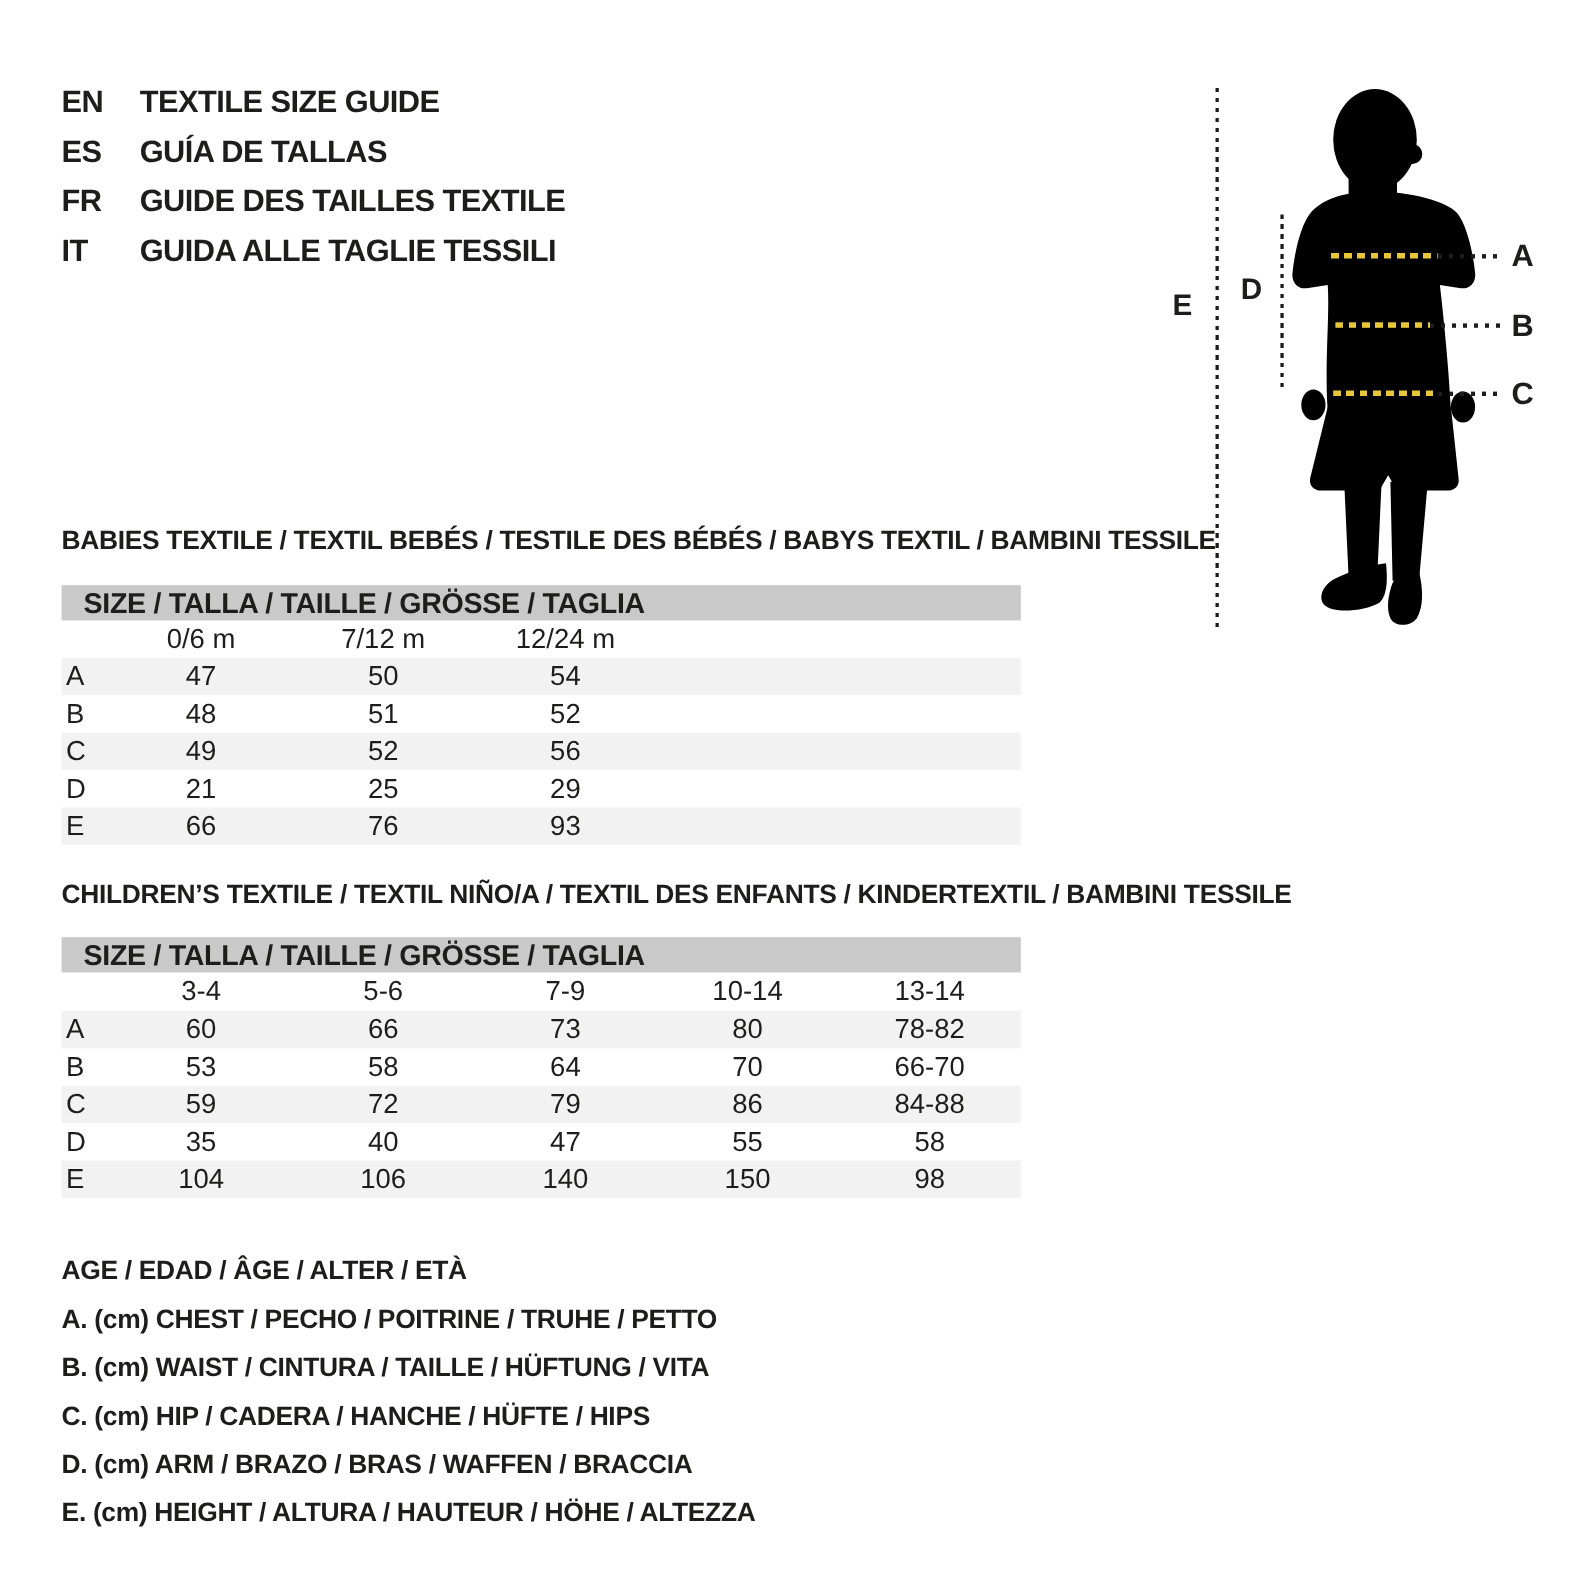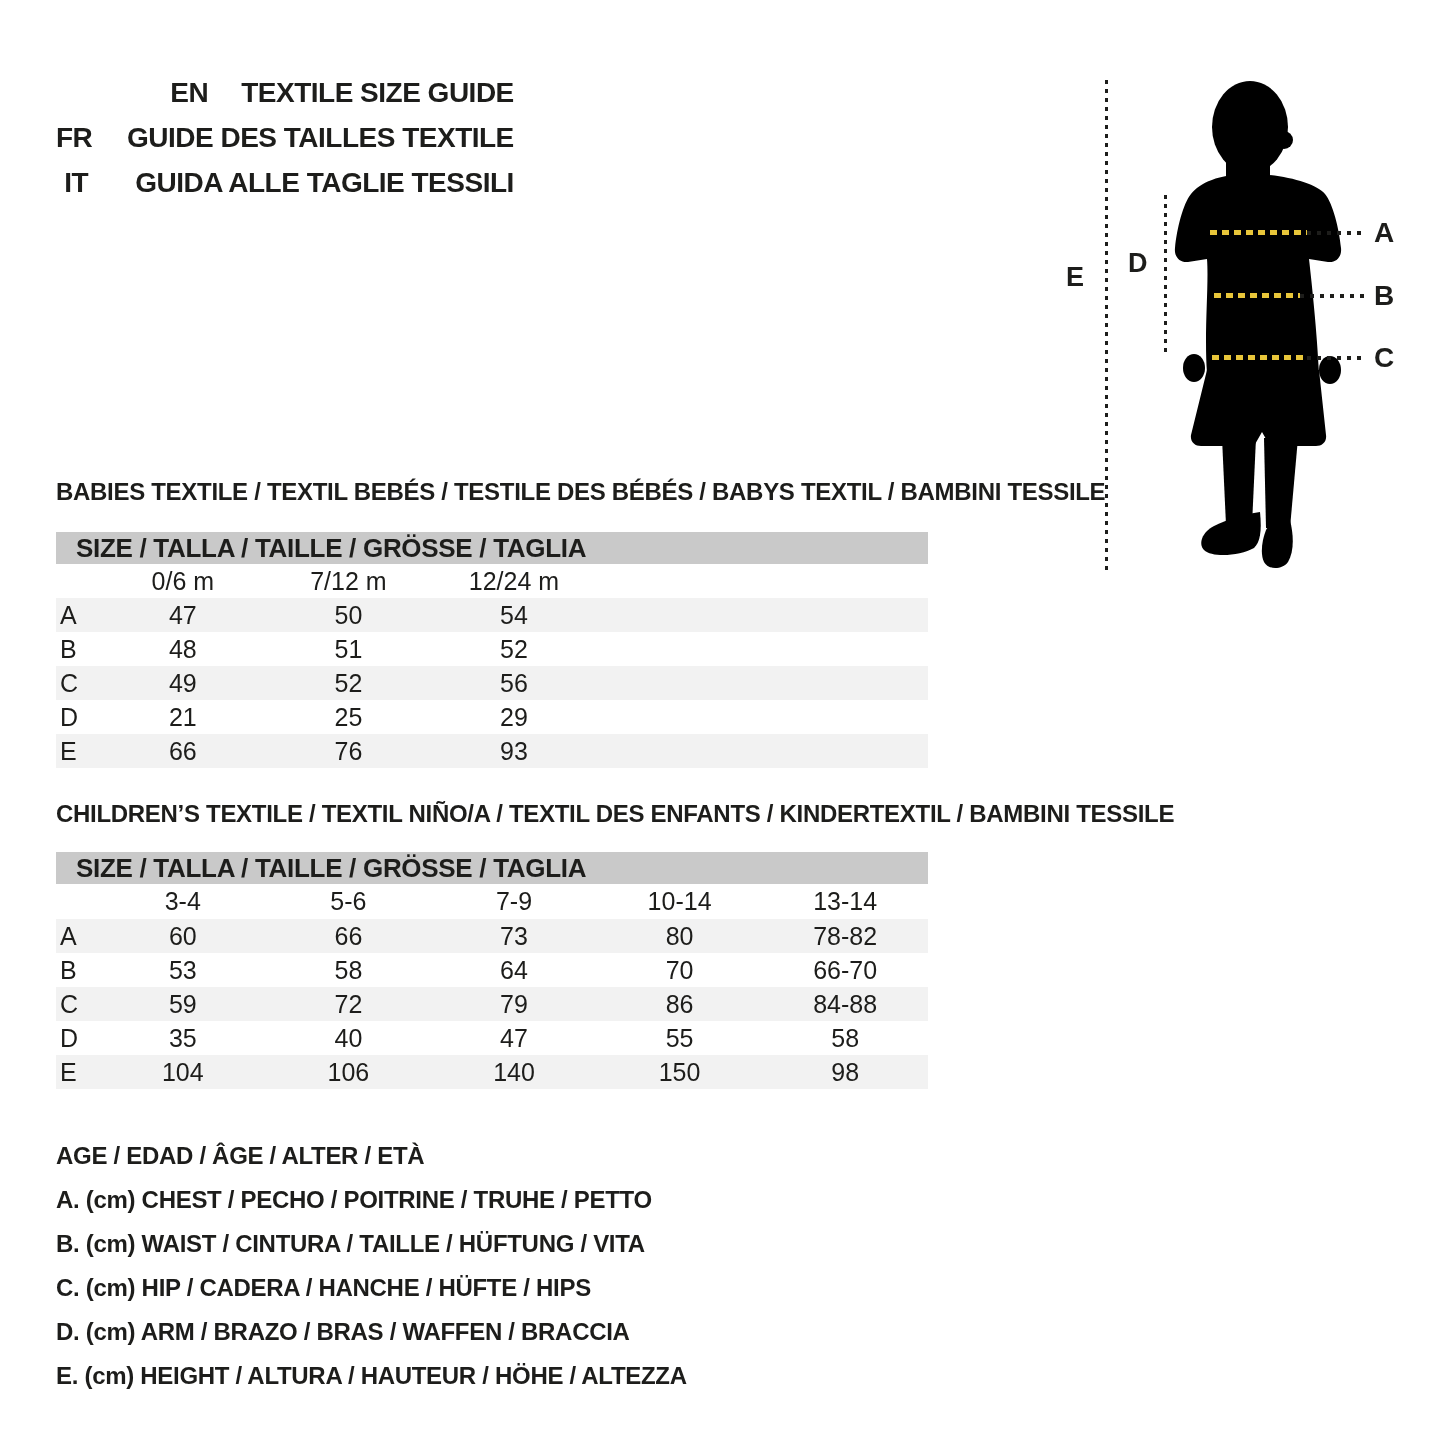--- a/index.html
+++ b/index.html
@@ -5,21 +5,21 @@
   html,body{margin:0;padding:0;}
   body{
     width:1445px;height:1445px;position:relative;background:#ffffff;
     font-family:"Liberation Sans","DejaVu Sans",sans-serif;
     color:var(--ink,#1d1d1b);overflow:hidden;
   }
   .abs{position:absolute;}
 
   
   .lang-block{left:56px;top:70px;}
-  .lang-row{display:flex;line-height:45px;font-size:28px;font-weight:700;letter-spacing:-0.5px;justify-content:flex-end;}
+  .lang-row{display:flex;line-height:45px;font-size:28px;font-weight:700;letter-spacing:-0.5px;}
   .lang-code{width:71px;flex:0 0 71px;}
   .lang-title{white-space:nowrap;}
 
   
   .vdash{width:3px;background:repeating-linear-gradient(to bottom,var(--ink,#1d1d1b) 0 4px,transparent 4px 9px);}
   .fig-label{font-size:27px;font-weight:700;line-height:30px;}
   .measure-label{font-size:28px;font-weight:700;line-height:34px;}
   .dash-yellow{height:5px;background:repeating-linear-gradient(to right,var(--yellow,#e8c63a) 0 7px,transparent 7px 12px);}
   .dash-dot{height:4px;background:repeating-linear-gradient(to right,var(--ink,#1d1d1b) 0 4px,transparent 4px 10px);}
   svg.silhouette{color:var(--silhouette,#000);}
@@ -42,20 +42,24 @@
   .legend-block{left:56px;top:1134px;}
   .legend-line{line-height:44px;font-size:24px;font-weight:700;letter-spacing:-0.3px;white-space:nowrap;}
 </style>
 </head>
 <body>
 
 <div class="abs lang-block">
   <div class="lang-row">
     <span class="lang-code">EN</span>
     <span class="lang-title">TEXTILE SIZE GUIDE</span>
+  </div>
+  <div class="lang-row">
+    <span class="lang-code">ES</span>
+    <span class="lang-title">GUÍA DE TALLAS</span>
   </div>
   <div class="lang-row">
     <span class="lang-code">FR</span>
     <span class="lang-title">GUIDE DES TAILLES TEXTILE</span>
   </div>
   <div class="lang-row">
     <span class="lang-code">IT</span>
     <span class="lang-title">GUIDA ALLE TAGLIE TESSILI</span>
   </div>
 </div>

